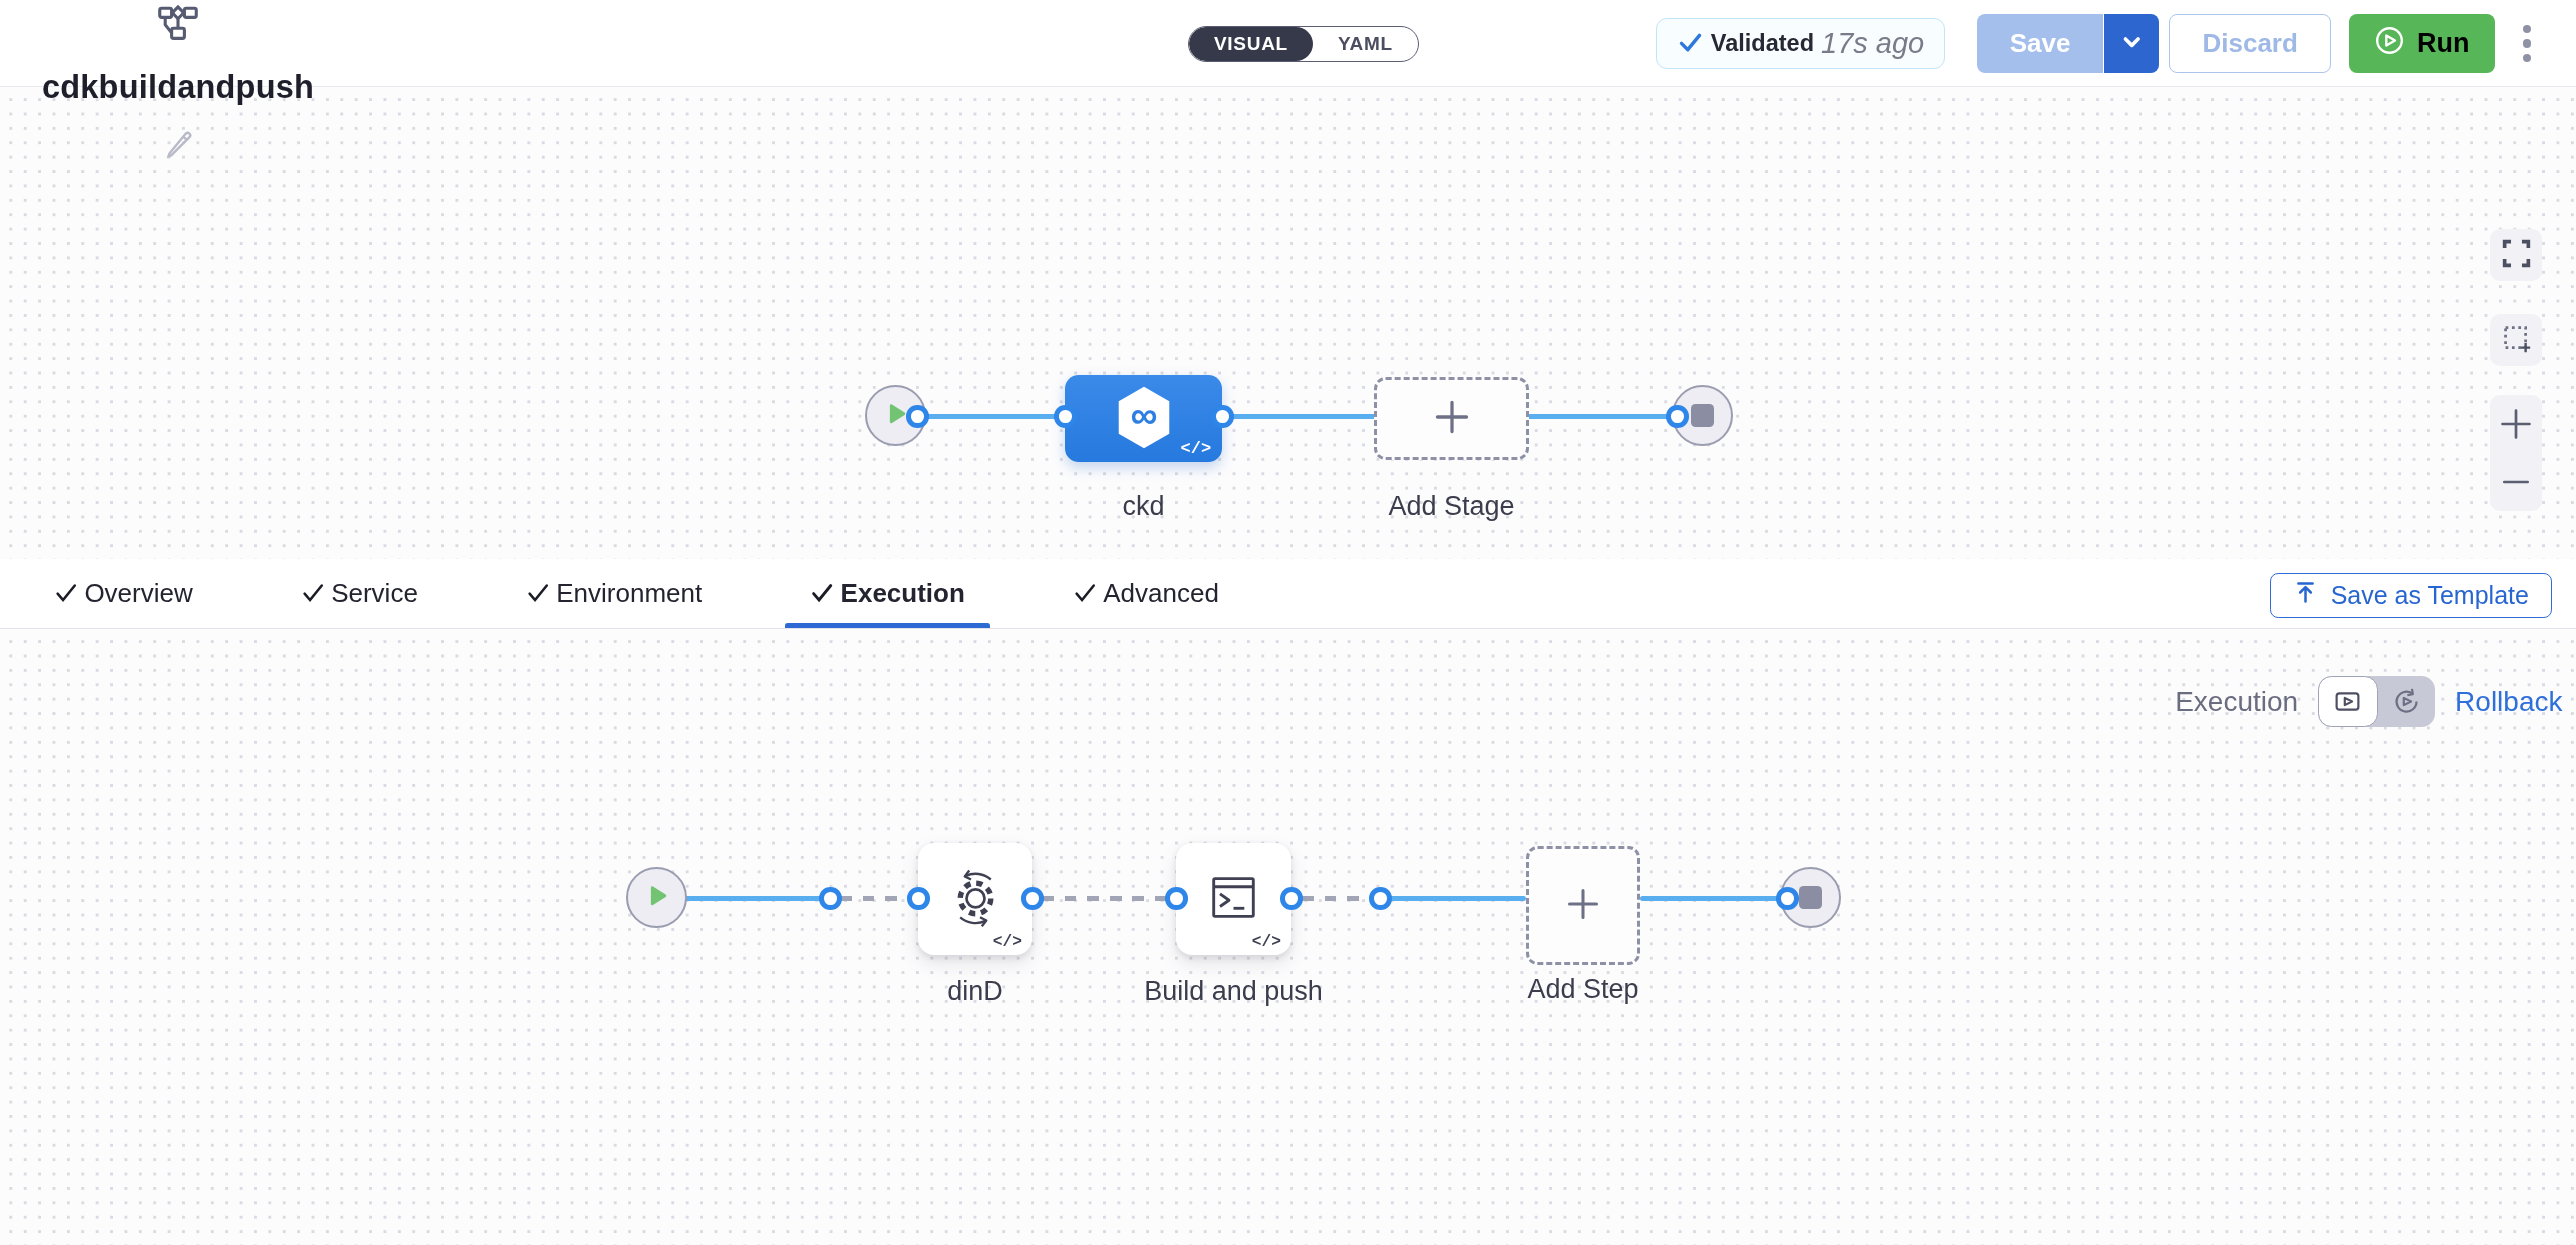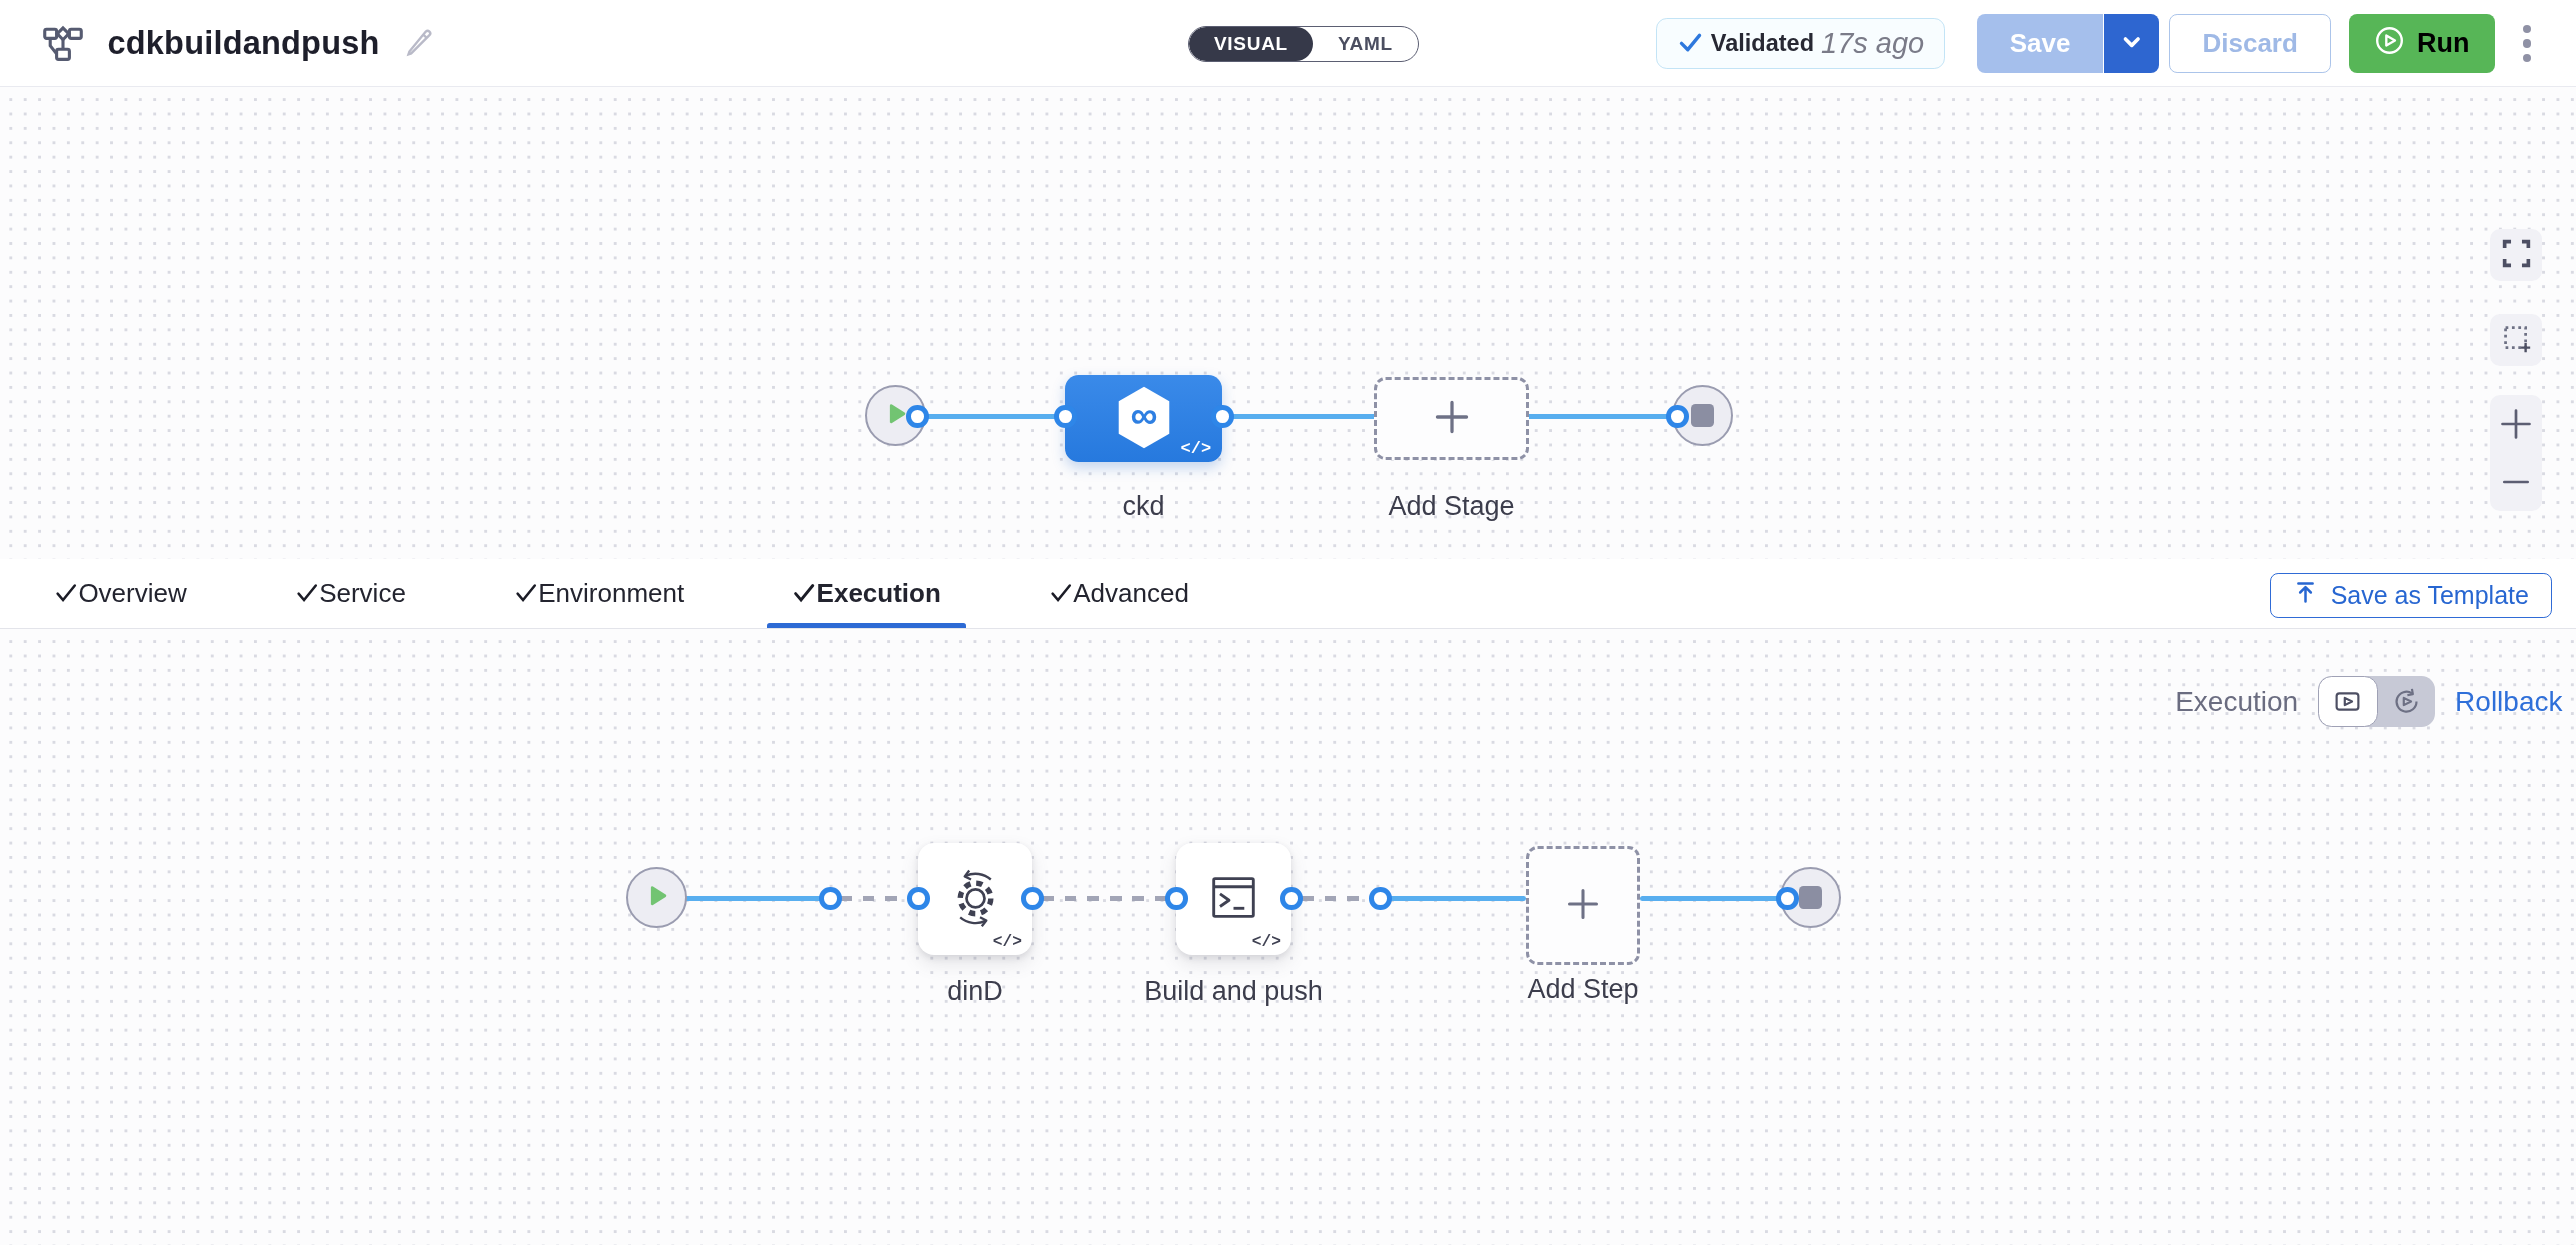--- a/index.html
+++ b/index.html
@@ -1,20 +1,20 @@
 <!DOCTYPE html>
 <html style="font-size:14.4px"><head>
 <meta charset="utf-8">
 <style>
   * { margin:0; padding:0; box-sizing:border-box; }
   html,body { width:2576px; height:1246px; font-family:"Liberation Sans", sans-serif; background:#fff; overflow:hidden; }
 
   
   .header { position:relative; height:87px; background:#ffffff; border-bottom:0.9px solid #e9eaf0; z-index:30; }
-  .header-left { position:absolute; left:42px; top:0; height:87px; display:flex; align-items:center; gap:23.5px; }
+  .header-left { position:absolute; left:42px; top:0; height:87px; display:flex; align-items:center; gap:23.5px;flex-direction:column; }
   .page-title { font-size:32.5px; font-weight:700; color:#1e1f2b; letter-spacing:0.2px; }
   .mode-toggle { position:absolute; left:1188px; top:26px; height:36px; display:flex; align-items:center; border:1.8px solid #5b5e72; border-radius:20px; background:#fff; overflow:hidden; cursor:pointer; }
   .mode-seg { height:100%; display:flex; align-items:center; padding:0 25px; font-size:19px; font-weight:700; letter-spacing:0.7px; color:#4b4e60; }
   .mode-seg.active { background:#363949; color:#fff; border-radius:18px; }
   .header-right { position:absolute; right:40px; top:0; height:87px; display:flex; align-items:center; }
   .validated-badge { height:51px; display:flex; align-items:center; gap:7px; padding:0 20px; border:1.8px solid #c3e4f6; background:#f8fdff; border-radius:10.8px; }
   .validated-label { font-size:23.5px; font-weight:700; color:#272833; }
   .validated-time { font-size:29px; color:#7a7b88;font-style:italic; }
   .save-split { margin-left:32px; height:59px; display:flex; border-radius:8.1px; overflow:hidden; cursor:pointer; }
   .save-main { background:#a5bfec; color:#fff; font-size:26px; font-weight:700; display:flex; align-items:center; padding:0 32.5px; }
@@ -50,21 +50,21 @@
   .step-code { position:absolute; right:10px; bottom:4.5px; font-family:"Liberation Mono", monospace; font-size:16.2px; font-weight:700; color:#3f4152; }
 
   .group-box { position:absolute; border:2.3px dashed #79c8f3; border-radius:6.3px; background:rgba(130,200,245,0.025); z-index:2; }
   .group-head { position:absolute; left:25px; top:18px; display:flex; align-items:center; gap:20px; cursor:pointer; }
   .collapse-minus { width:22.6px; height:5.4px; border-radius:2.7px; background:#2d6ad4; }
   .group-label { font-size:28px; color:#464858; }
 
   
   .tabbar { position:relative; height:70px; background:#fff; border-bottom:0.9px solid #e3e4ea; display:flex; align-items:stretch; z-index:30; }
   .tabs { display:flex; margin-left:29px; }
-  .tab { position:relative; display:flex; align-items:center; gap:0; padding:0 25px; margin-right:58px; font-size:26px; color:#23242f; cursor:pointer; }
+  .tab { position:relative; display:flex; align-items:center; gap:6px; padding:0 25px; margin-right:58px; font-size:26px; color:#23242f; cursor:pointer; }
   .tab.active { font-weight:700; }
   .tab.active::after { content:""; position:absolute; left:0; right:0; bottom:0; height:5.4px; background:#2d6ad4; border-radius:2.7px 2.7px 0 0; }
   .template-btn { position:absolute; right:24.4px; top:13.5px; height:45px; display:flex; align-items:center; gap:12.6px; padding:0 21.7px; border:1.8px solid #2f6bd6; border-radius:8.1px; background:#fff; color:#2766d1; font-size:25px; font-weight:500; cursor:pointer; }
 
   
   .exec-mode-row { position:absolute; top:47px; right:13.5px; display:flex; align-items:center; gap:20px; z-index:20; }
   .exec-mode-label { font-size:28px; color:#6a6c80; }
   .rollback-label { font-size:28px; color:#2e6fd9; cursor:pointer; }
   .seg-toggle { width:117px; height:51px; background:#c7c9d6; border-radius:13.5px; display:flex; overflow:hidden; cursor:pointer; }
   .seg { flex:1; display:flex; align-items:center; justify-content:center; }

